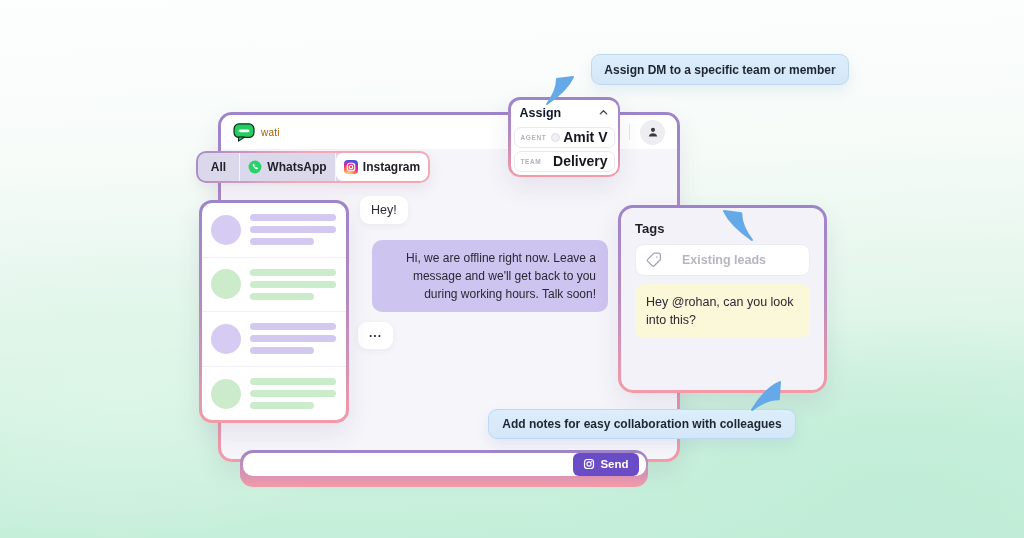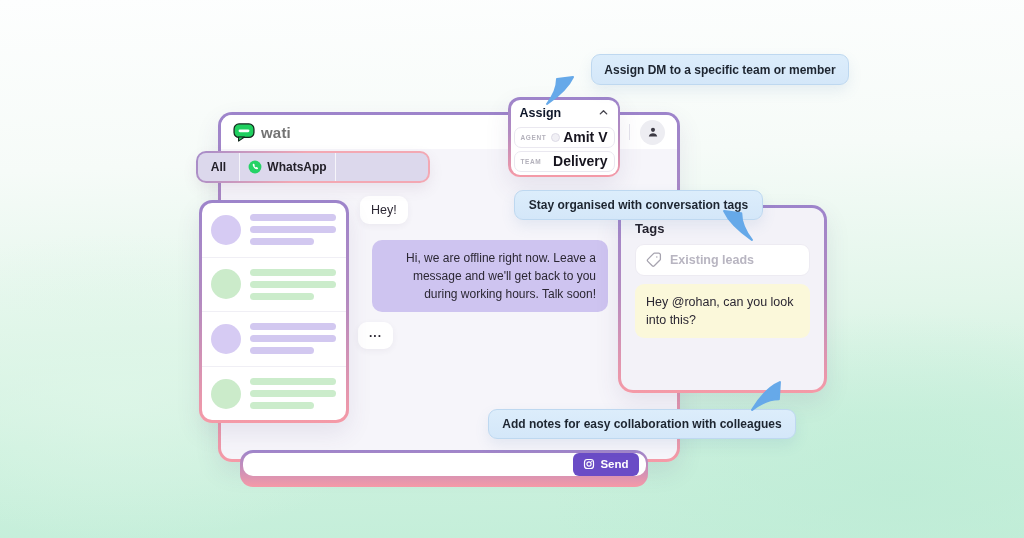--- a/index.html
+++ b/index.html
@@ -13,21 +13,21 @@
   .gb{position:absolute;border-radius:14px;padding:3px;
     background:linear-gradient(180deg,#9d84cb 0%,#b38ac0 45%,#f59aa7 100%);
     box-shadow:0 10px 24px rgba(80,60,120,.10);}
   .gb>.inner{width:100%;height:100%;border-radius:11px;background:#f6f5fa;overflow:hidden;position:relative;}
 
   
   .main-window{left:218px;top:112px;width:462px;height:350px;z-index:1;}
   .topbar{height:34px;background:#ffffff;display:flex;align-items:center;padding:0 12px;position:relative;}
   .brand{display:flex;align-items:center;gap:6px;}
   .brand svg{display:block;}
-  .brand-name{font-size:15px;font-weight:700;color:#737373;letter-spacing:.2px;}
+  .brand-name{font-size:10px;font-weight:400;color:#a16207;letter-spacing:.2px;}
   .topbar-right{margin-left:auto;display:flex;align-items:center;gap:10px;}
   .topbar-divider{width:1px;height:16px;background:#e5e3ec;}
   .user-circle{width:25px;height:25px;border-radius:50%;background:#ededf2;display:flex;align-items:center;justify-content:center;}
 
   
   .tabs-wrap{position:absolute;left:196px;top:151px;width:234px;height:32px;z-index:3;border-radius:10px;padding:2px;
     background:linear-gradient(115deg,#a58bc9 0%,#f3a8b3 45%,#f3a8b3 100%);box-shadow:0 6px 14px rgba(120,80,120,.10);}
   .tabs{width:100%;height:100%;border-radius:8px;background:#dcd8ec;display:flex;overflow:hidden;}
   .tab{display:flex;align-items:center;justify-content:center;gap:5px;font-size:12px;font-weight:700;color:#232029;cursor:pointer;}
   .tab-all{width:42px;border-right:1px solid rgba(255,255,255,.75);}
@@ -65,21 +65,21 @@
   .assign-title{font-size:12.5px;font-weight:800;color:#0f172a;}
   .assign-row{display:flex;align-items:center;background:#fff;border:1px solid #eae8f0;border-radius:7px;height:21px;padding:0 6px;margin-top:3px;}
   .assign-key{font-size:6.5px;font-weight:700;letter-spacing:.6px;color:#b3b1bb;}
   .assign-val{margin-left:auto;display:flex;align-items:center;gap:3px;font-size:14px;font-weight:800;color:#17151f;}
   .mini-avatar{width:9px;height:9px;border-radius:50%;background:#f1f0f5;border:1px solid #dddbe6;}
 
   
   .tags-panel{left:618px;top:205px;width:209px;height:188px;z-index:4;border-radius:15px;}
   .tags-panel>.inner{background:#f3f2f8;border-radius:12px;padding:13px 14px;}
   .panel-label{font-size:13px;font-weight:800;color:#211e29;}
-  .tag-input{margin-top:8px;height:32px;background:#fff;border:1px solid #edebf2;border-radius:9px;display:flex;align-items:center;gap:8px;padding:0 10px;}
+  .tag-input{margin-top:8px;height:32px;background:#fff;border:1px solid #edebf2;border-radius:9px;display:flex;align-items:center;gap:20px;padding:0 10px;}
   .tag-placeholder{font-size:12.5px;font-weight:700;color:#b8b5c1;}
   .notes-label{margin-top:13px;}
   .note-card{margin-top:8px;background:#fbf8da;border-radius:9px;padding:9px 11px;font-size:12.5px;line-height:1.45;color:#2b2733;}
 
   
   .callout{position:absolute;z-index:6;display:flex;align-items:center;justify-content:center;
     background:linear-gradient(180deg,#dcedfb,#d4e7f9);border:1.5px solid #bed8f0;border-radius:9px;
     font-size:12px;font-weight:800;color:#1d2530;box-shadow:0 6px 14px rgba(90,130,180,.12);margin-left:23px;}
   .callout-assign{left:568px;top:54px;width:258px;height:31px;}
   .callout-tags{left:491px;top:190px;width:249px;height:30px;}
@@ -130,20 +130,30 @@
       <div class="tab tab-all">
         <span>All</span>
       </div>
       <div class="tab tab-whatsapp">
         <svg width="14" height="14" viewBox="0 0 24 24">
           <circle cx="12" cy="12" r="11" fill="#25D366"></circle>
           <path fill="#fff" d="M8.3 7.1c.4-.8 1.3-.9 1.9-.3l1.1 1.1c.5.5.5 1.2.1 1.7l-.5.6c.6 1.1 1.5 2 2.6 2.6l.6-.5c.5-.4 1.2-.4 1.7.1l1.1 1.1c.6.6.5 1.5-.3 1.9-1.5.7-3.8.2-5.9-1.9s-3.1-4.8-2.4-6.4z"></path>
         </svg>
         <span>WhatsApp</span>
       </div>
+      <div class="tab tab-instagram">
+        <span class="ig-badge">
+          <svg width="10" height="10" viewBox="0 0 24 24" fill="none" stroke="#ffffff" stroke-width="2.6">
+            <rect x="3" y="3" width="18" height="18" rx="5.5"></rect>
+            <circle cx="12" cy="12" r="4.2"></circle>
+            <circle cx="17.4" cy="6.6" r="1.3" fill="#ffffff" stroke="none"></circle>
+          </svg>
+        </span>
+        <span>Instagram</span>
+      </div>
     </div>
   </div>
 
   <div class="gb sidebar">
     <div class="inner">
         <div class="chat-item purple">
           <span class="avatar"></span>
           <span class="lines">
             <i class="l1"></i>
             <i class="l2"></i>
@@ -219,21 +229,20 @@
     </div>
   </div>
 
   <div class="callout callout-assign">Assign DM to a specific team or member</div>
   <div class="arrow" style="left:545px;top:76px;">
     <svg width="30" height="30" viewBox="0 0 30 30">
       <path d="M28 1 Q22 14 2 28 Q12 15 12 3 Z" fill="#66a9e9" stroke="#66a9e9" stroke-width="2" stroke-linejoin="round"></path>
     </svg>
   </div>
 
-  <div class="callout callout-tags">Stay organised with conversation tags</div>
   <div class="arrow" style="left:722px;top:210px;">
     <svg width="32" height="32" viewBox="0 0 30 30">
       <path d="M2 1 Q8 14 28 28 Q18 15 18 3 Z" fill="#66a9e9" stroke="#66a9e9" stroke-width="2" stroke-linejoin="round"></path>
     </svg>
   </div>
 
   <div class="callout callout-notes">Add notes for easy collaboration with colleagues</div>
   <div class="arrow" style="left:750px;top:380px;">
     <svg width="32" height="32" viewBox="0 0 30 30">
       <path d="M28 2 Q14 8 2 28 Q15 18 27 18 Z" fill="#66a9e9" stroke="#66a9e9" stroke-width="2" stroke-linejoin="round"></path>

